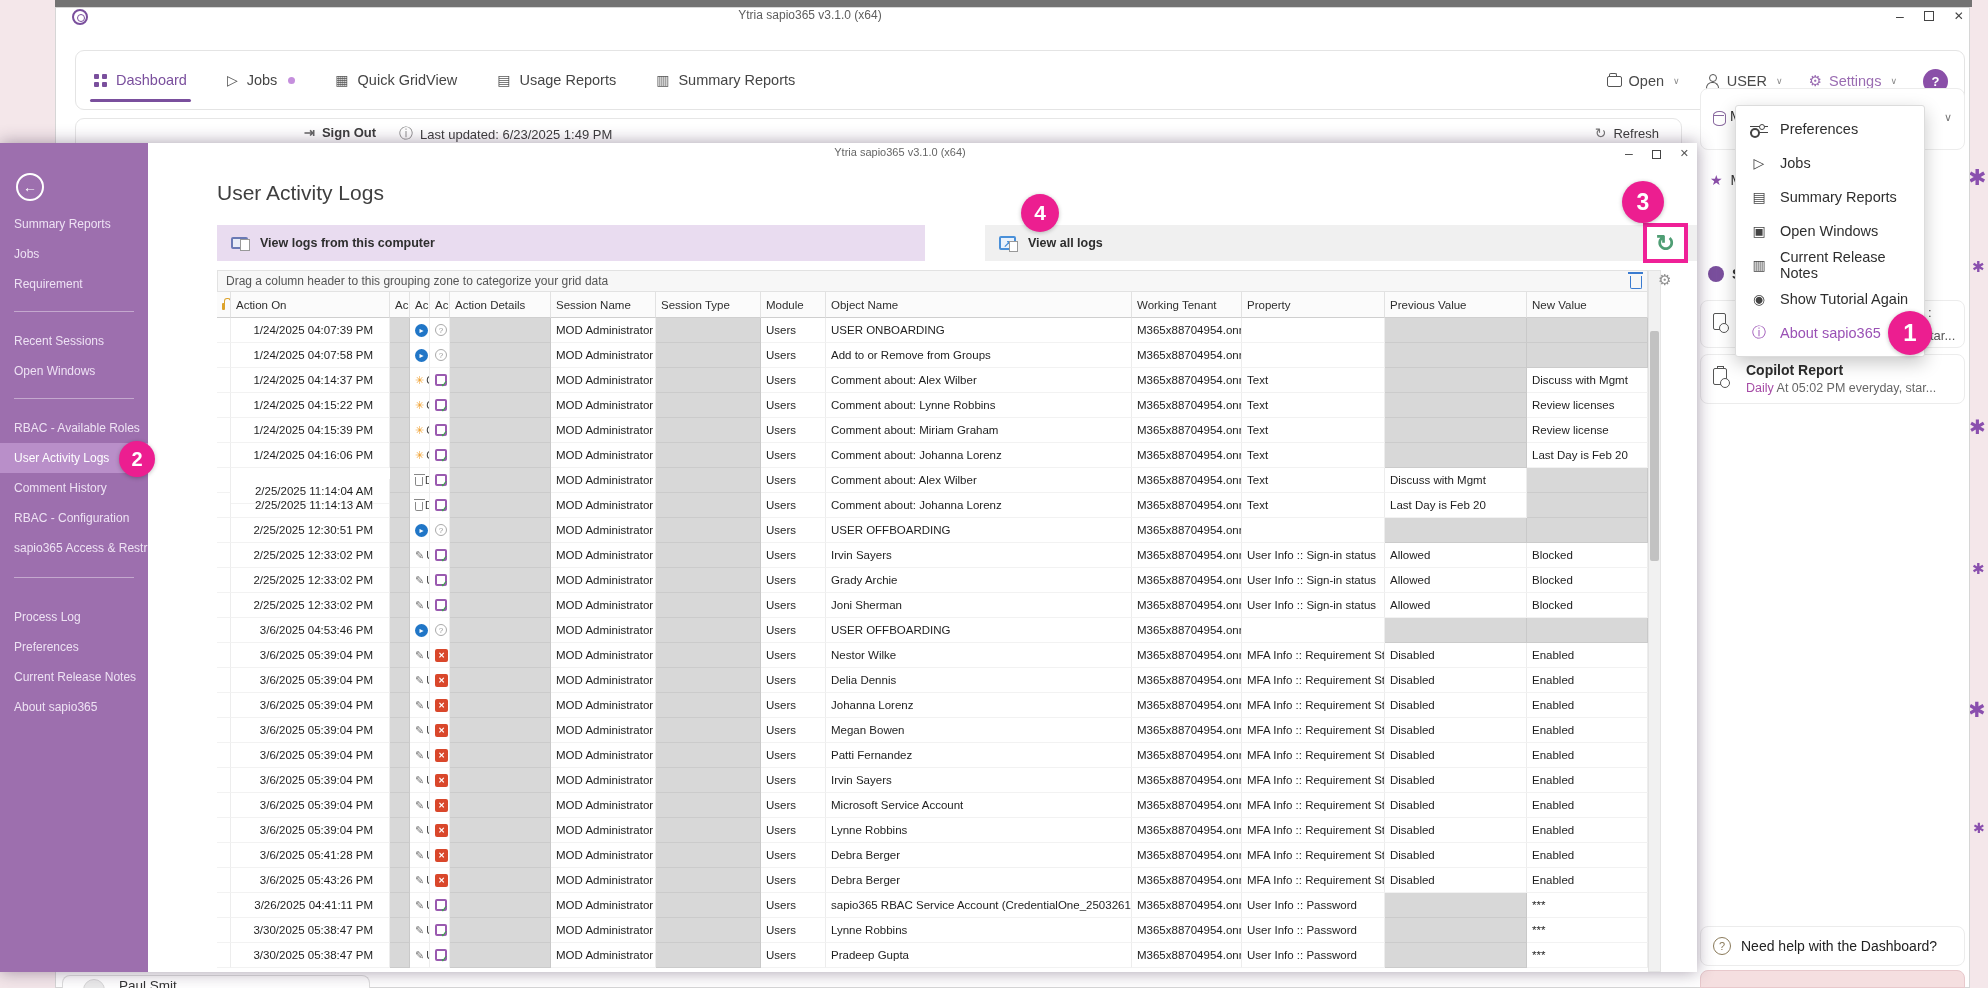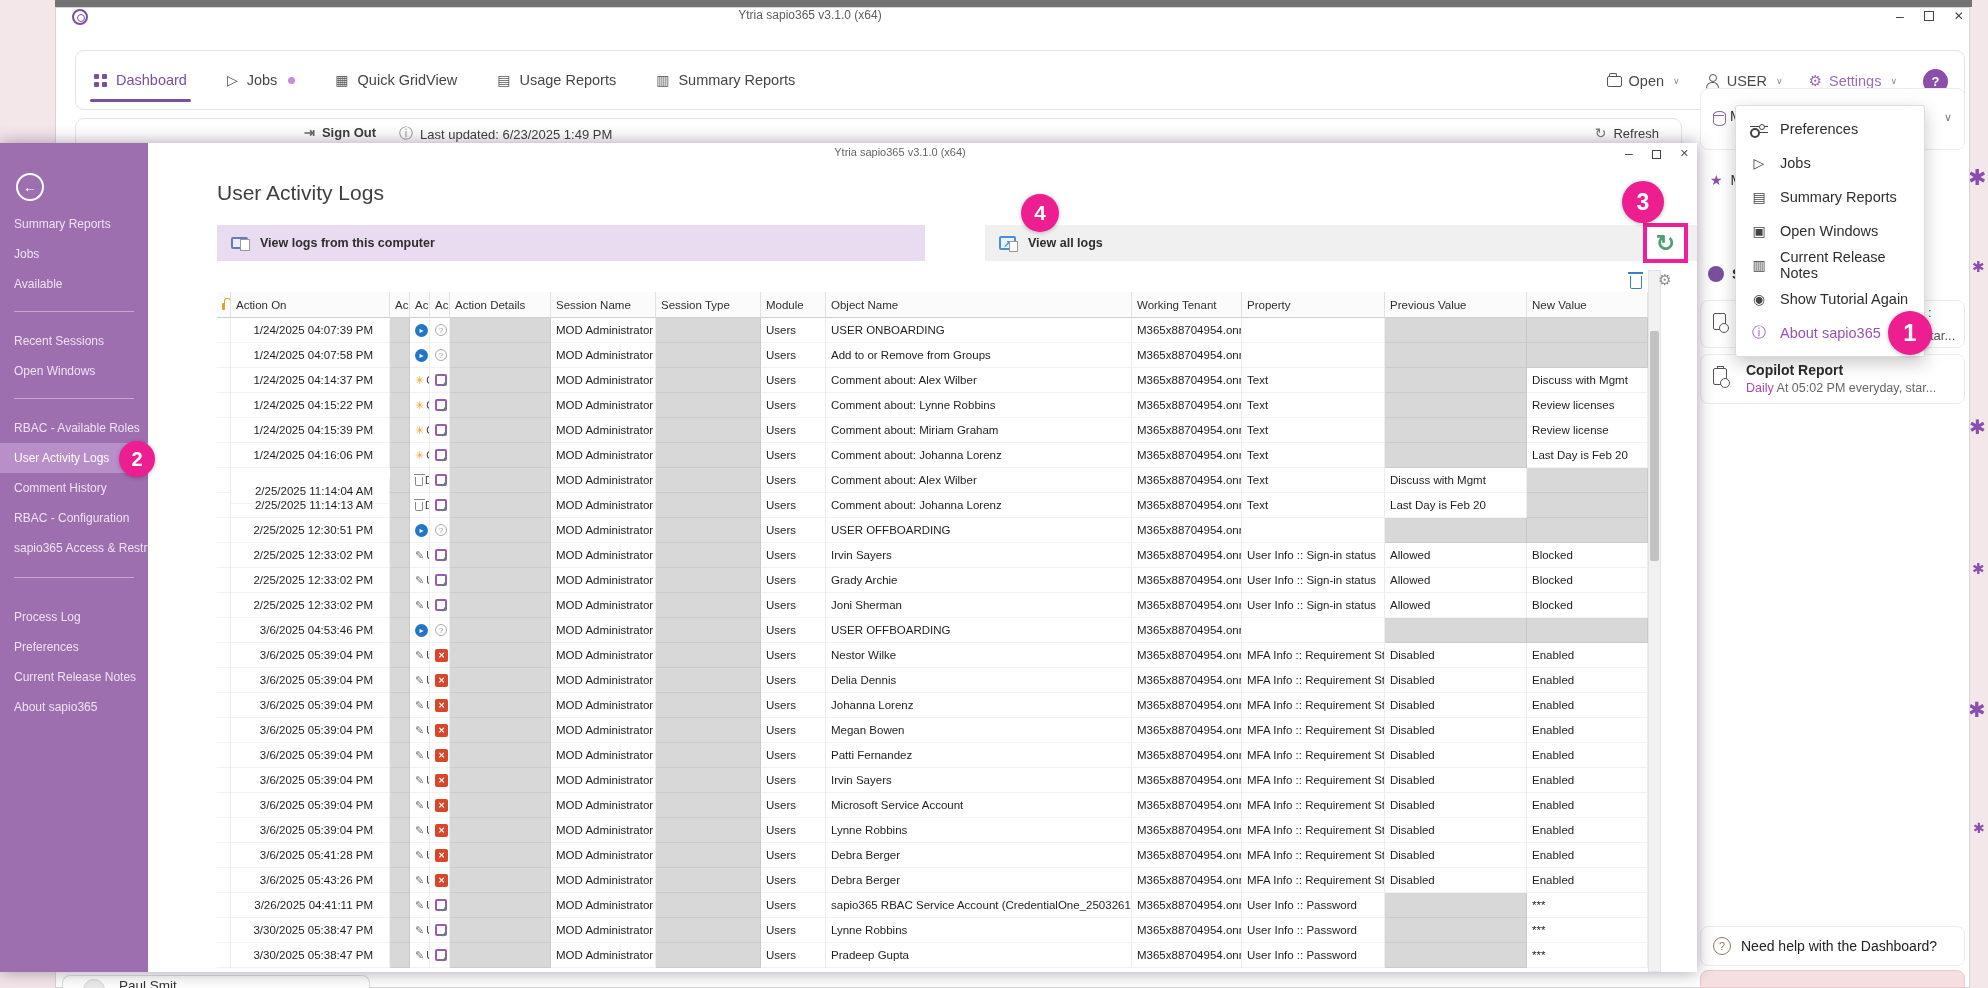--- a/index.html
+++ b/index.html
@@ -281,21 +281,21 @@
       <span class="ctl-max"></span>
       <span class="ctl-close"></span>
     </div>
   </div>
 
   <div id="sidebar">
     <div id="back-btn">←</div>
     <div id="side-list">
         <div class="side-item">Summary Reports</div>
         <div class="side-item">Jobs</div>
-        <div class="side-item">Available</div>
+        <div class="side-item">Requirement</div>
         <div class="side-div"></div>
         <div class="side-item">Recent Sessions</div>
         <div class="side-item">Open Windows</div>
         <div class="side-div"></div>
         <div class="side-item">RBAC - Available Roles</div>
         <div class="side-item selected">User Activity Logs</div>
         <div class="side-item">Comment History</div>
         <div class="side-item">RBAC - Configuration</div>
         <div class="side-item">sapio365 Access &amp; Restrictions</div>
         <div class="side-div big"></div>
@@ -313,20 +313,21 @@
     <span>View logs from this computer</span>
   </div>
   <div id="btn-all" class="logbtn">
     <span class="ic-globe">↗</span>
     <span>View all logs</span>
   </div>
   <div id="refresh-btn">
       <span class="g">↻</span>
     </div>
 
+  <div id="group-bar">Drag a column header to this grouping zone to categorize your grid data</div>
   <div id="grid-trash"></div>
   <div id="grid-gear">⚙</div>
 
   <div id="grid-header">
       <div class="hcell" style="width: 14px;">
         <span class="ic-lock"></span>
       </div>
       <div class="hcell" style="width: 159px;">Action On</div>
       <div class="hcell" style="width: 20px;">Ac...</div>
       <div class="hcell" style="width: 20px;">Ac...</div>

